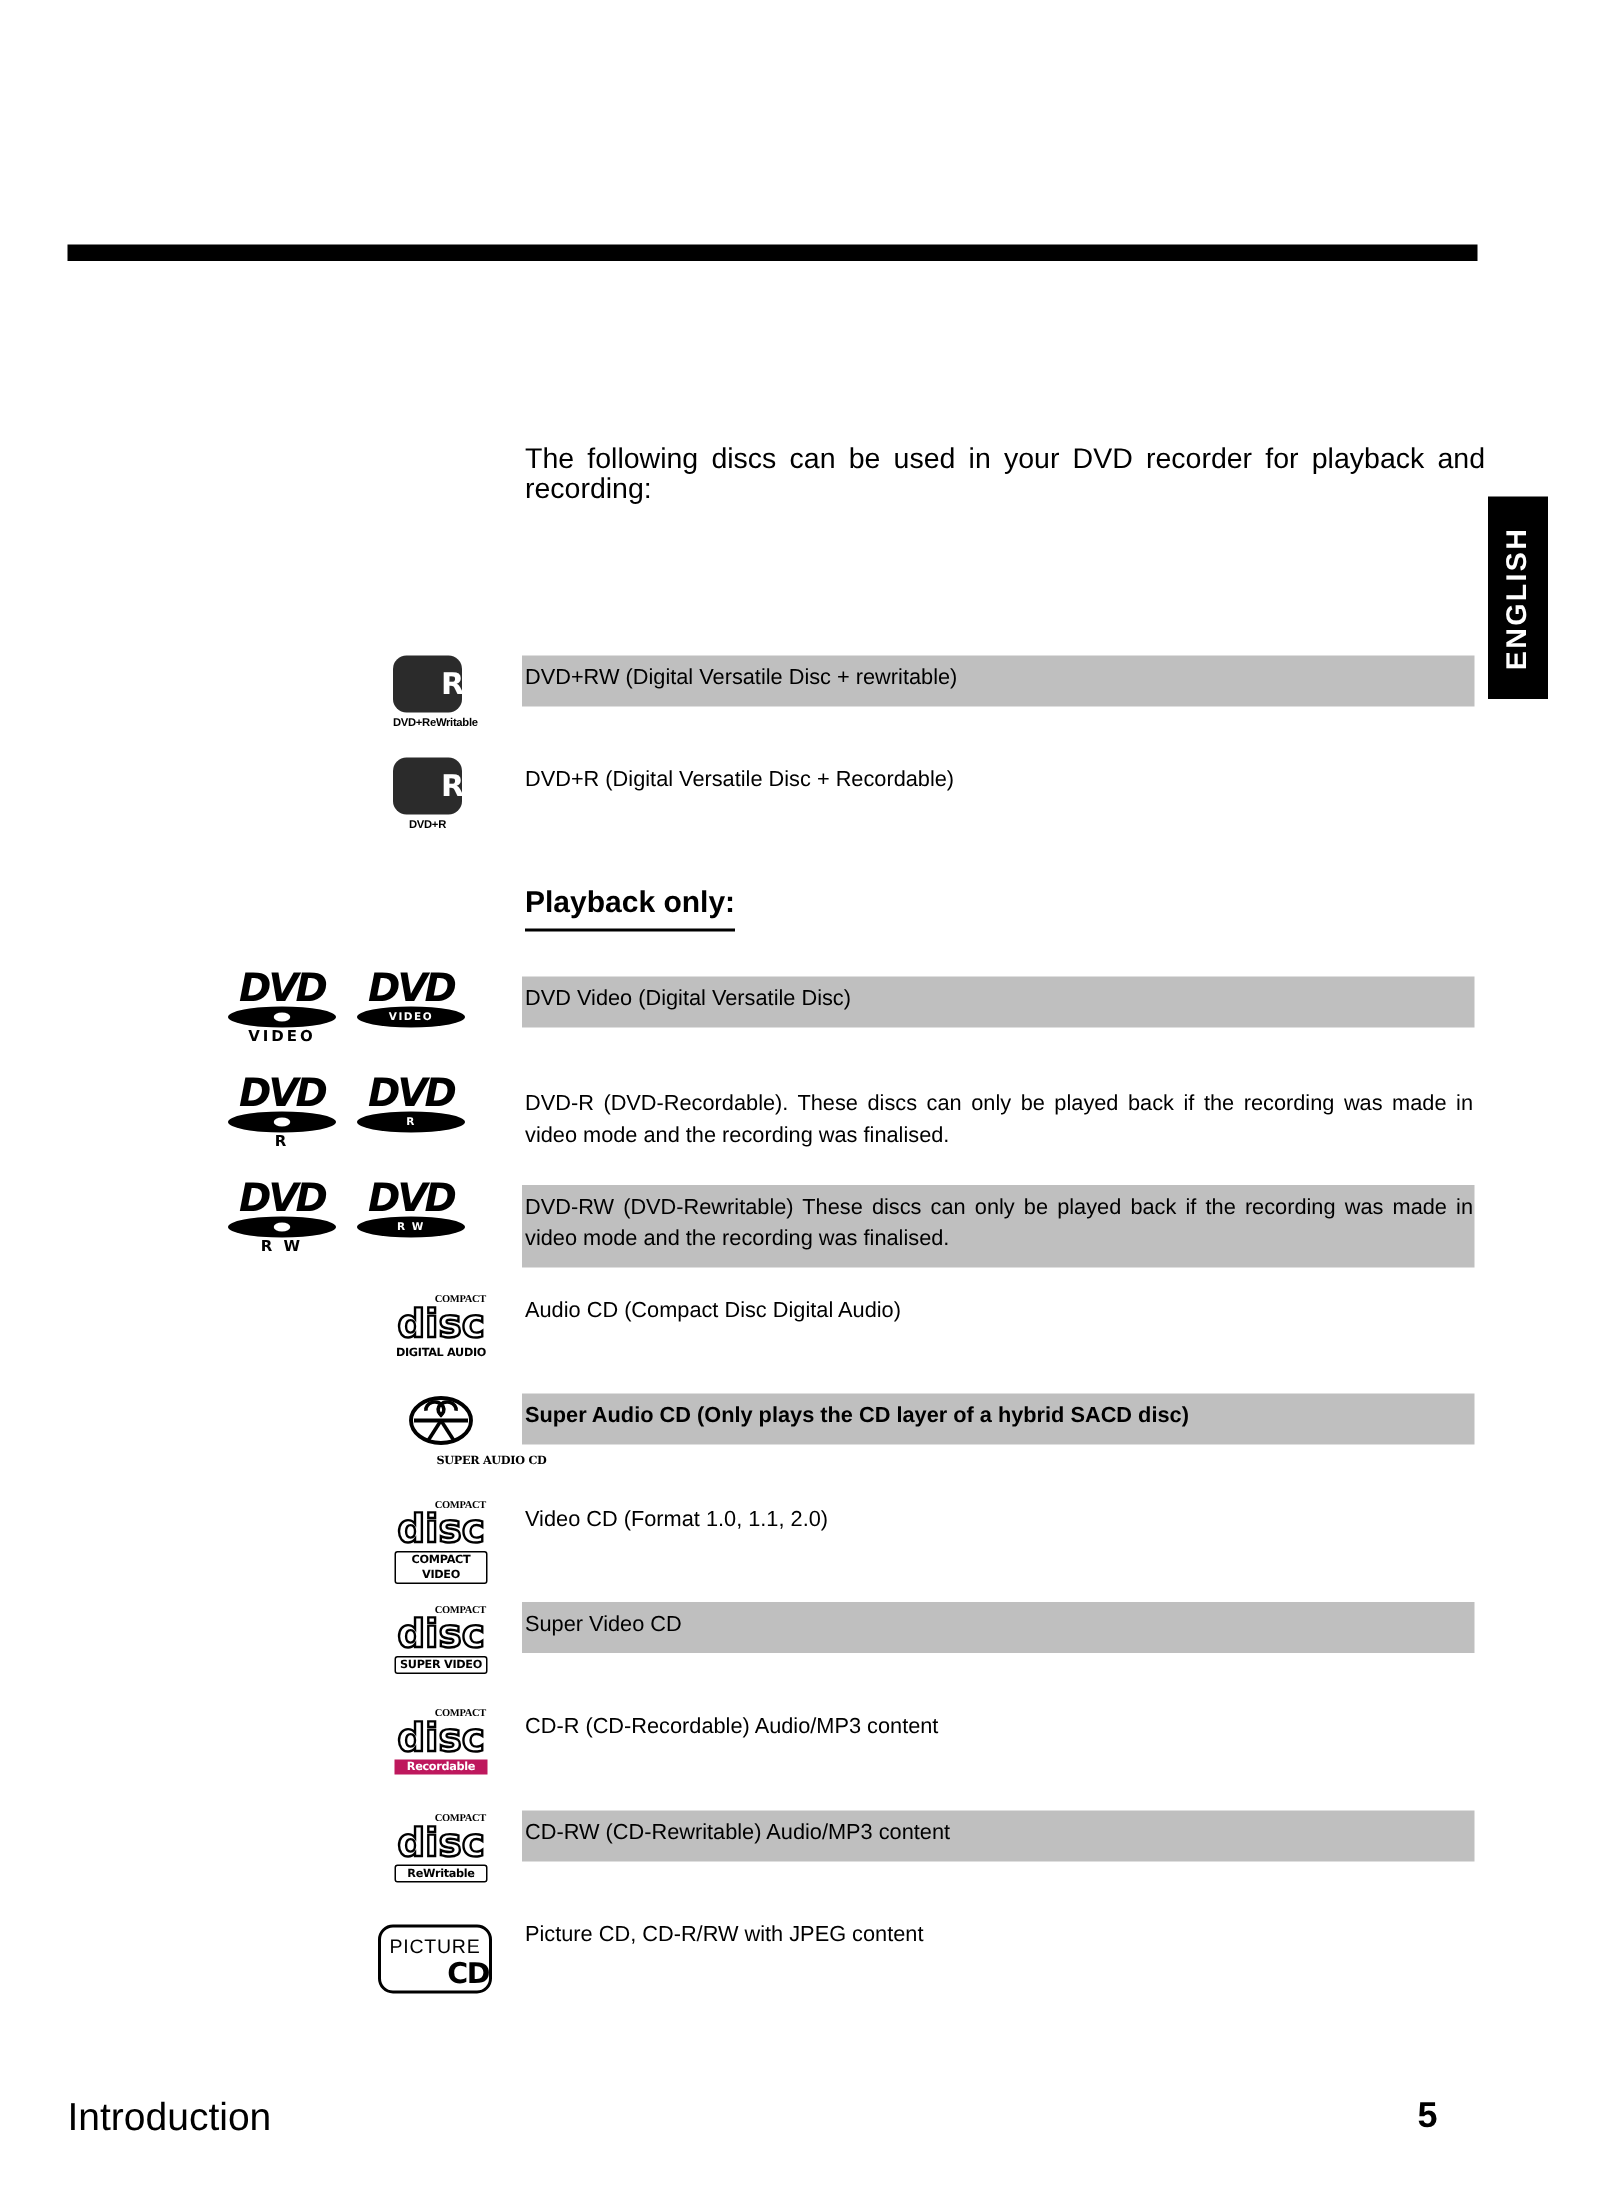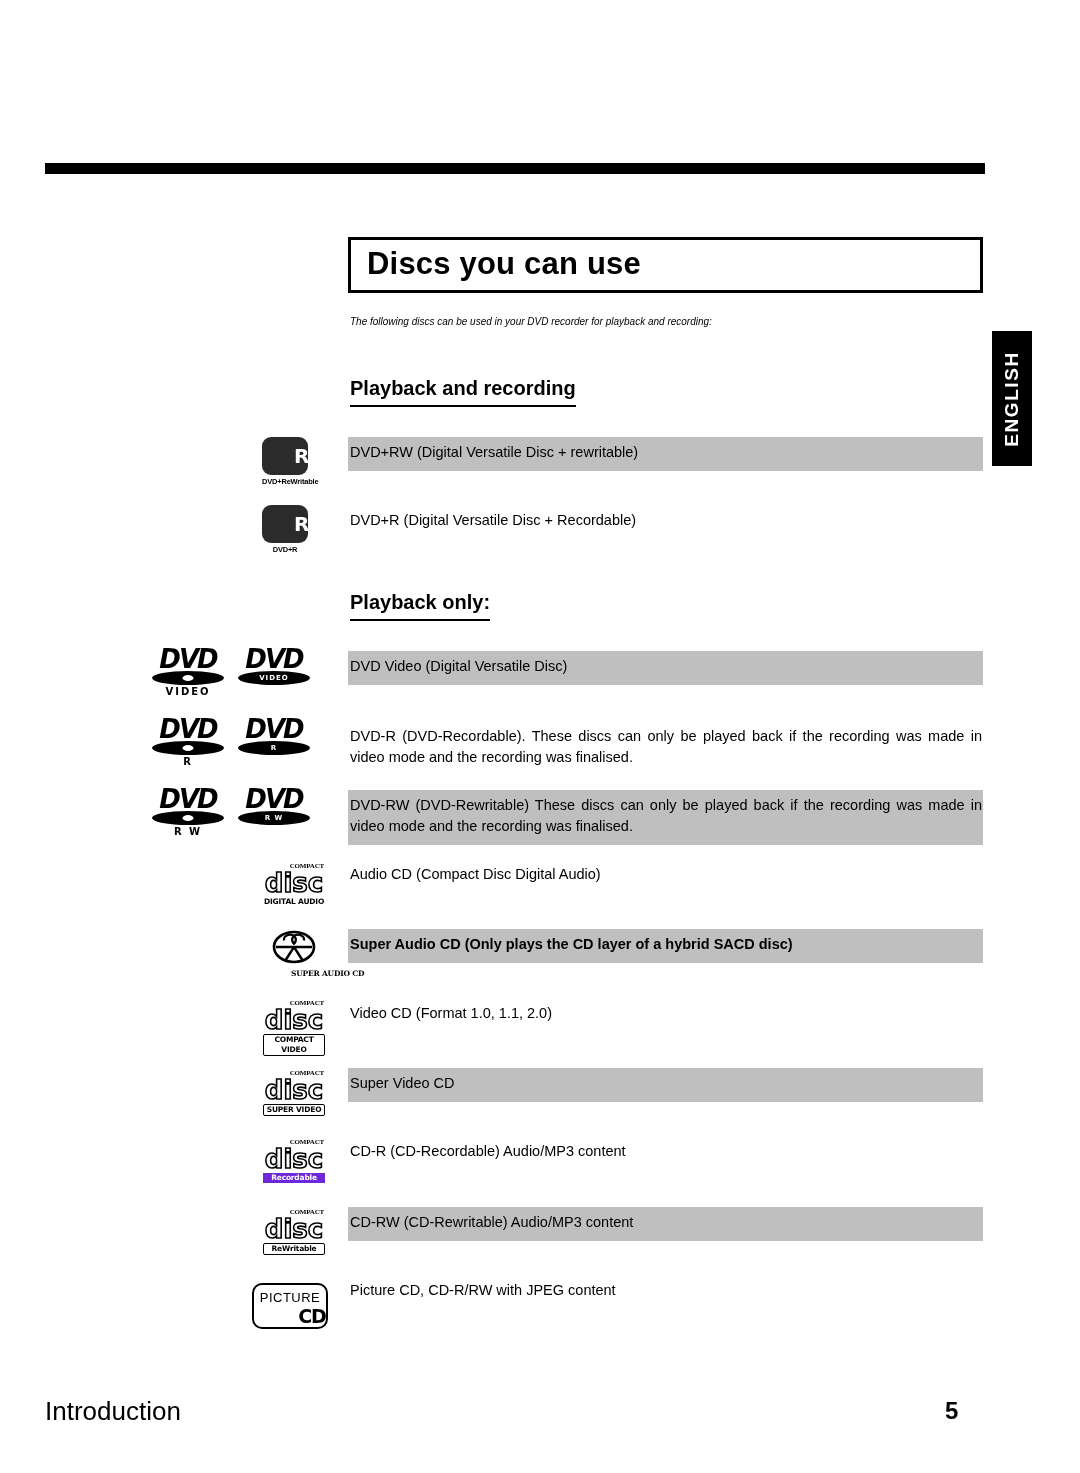--- a/index.html
+++ b/index.html
@@ -28,22 +28,22 @@
   .title-box{
     position:absolute;left:348px;top:237px;width:635px;height:56px;
     border:3px solid #000;box-sizing:border-box;
   }
   .title-box h1{
     margin:0;position:absolute;left:16px;top:50%;transform:translateY(-52%);
     font-size:31px;font-weight:bold;letter-spacing:.2px;white-space:nowrap;
   }
 
   .intro-line{
-    position:absolute;left:350px;top:312px;width:640px;
-    font-size:10px;line-height:20px;text-align:justify;font-style:italic;
+    position:absolute;left:350px;top:297px;width:640px;
+    font-size:19px;line-height:20px;text-align:justify;
   }
 
   
   .sec-head{
     position:absolute;font-size:20px;font-weight:bold;padding-bottom:5px;
     border-bottom:2.5px solid #000;display:inline-block;white-space:nowrap;
   }
   #sec-pr{left:350px;top:377px;}
   #sec-po{left:350px;top:591px;}
 
@@ -106,21 +106,21 @@
     font-family:"DejaVu Sans", sans-serif;font-weight:bold;font-size:26px;
     line-height:26px;text-align:center;letter-spacing:0px;
     color:#fff;-webkit-text-stroke:1.6px #000;
   }
   .cdbot{
     font-size:7.5px;font-weight:bold;text-align:center;letter-spacing:-.2px;
     font-family:"DejaVu Sans", sans-serif;line-height:10px;margin-top:1px;
   }
   .cdbot.plain{}
   .cdbot.boxed{border:1.3px solid #000;border-radius:2px;padding:0 2px;}
-  .cdbot.inv{background:#6d28d9;color:#fff;padding:0 2px;}
+  .cdbot.inv{background:#be185d;color:#fff;padding:0 2px;}
 
   
   .sacd{width:62px;}
   .sacdmark{
     width:44px;height:40px;margin:0 auto;position:relative;
   }
   .sacdcap{
     font-size:7.5px;font-weight:bold;text-align:right;margin-top:1px;
     font-family:"DejaVu Serif", serif;letter-spacing:-.2px;white-space:nowrap;padding-left:28px;
   }
@@ -147,27 +147,23 @@
 <body>
 
 <div class="page">
 
   <div class="top-rule"></div>
 
   <div class="lang-tab">
     <span>ENGLISH</span>
   </div>
 
-  <div class="title-box">
-    <h1>Discs you can use</h1>
-  </div>
 
   <div class="intro-line">The following discs can be used in your DVD recorder for playback and recording:</div>
 
-  <div class="sec-head" id="sec-pr">Playback and recording</div>
   <div class="sec-head" id="sec-po">Playback only:</div>
 
   <div id="rows-host">
       <div class="row" style="top: 0px;">
         <div class="band" style="top: 437px; height: 34px;"></div>
         <div class="txt nj" style="top: 442px;">DVD+RW (Digital Versatile Disc + rewritable)</div>
         <div class="logo" style="top: 437px; left: 262px;">
           <div class="rwlogo">
             <i>RW</i>
           </div>

